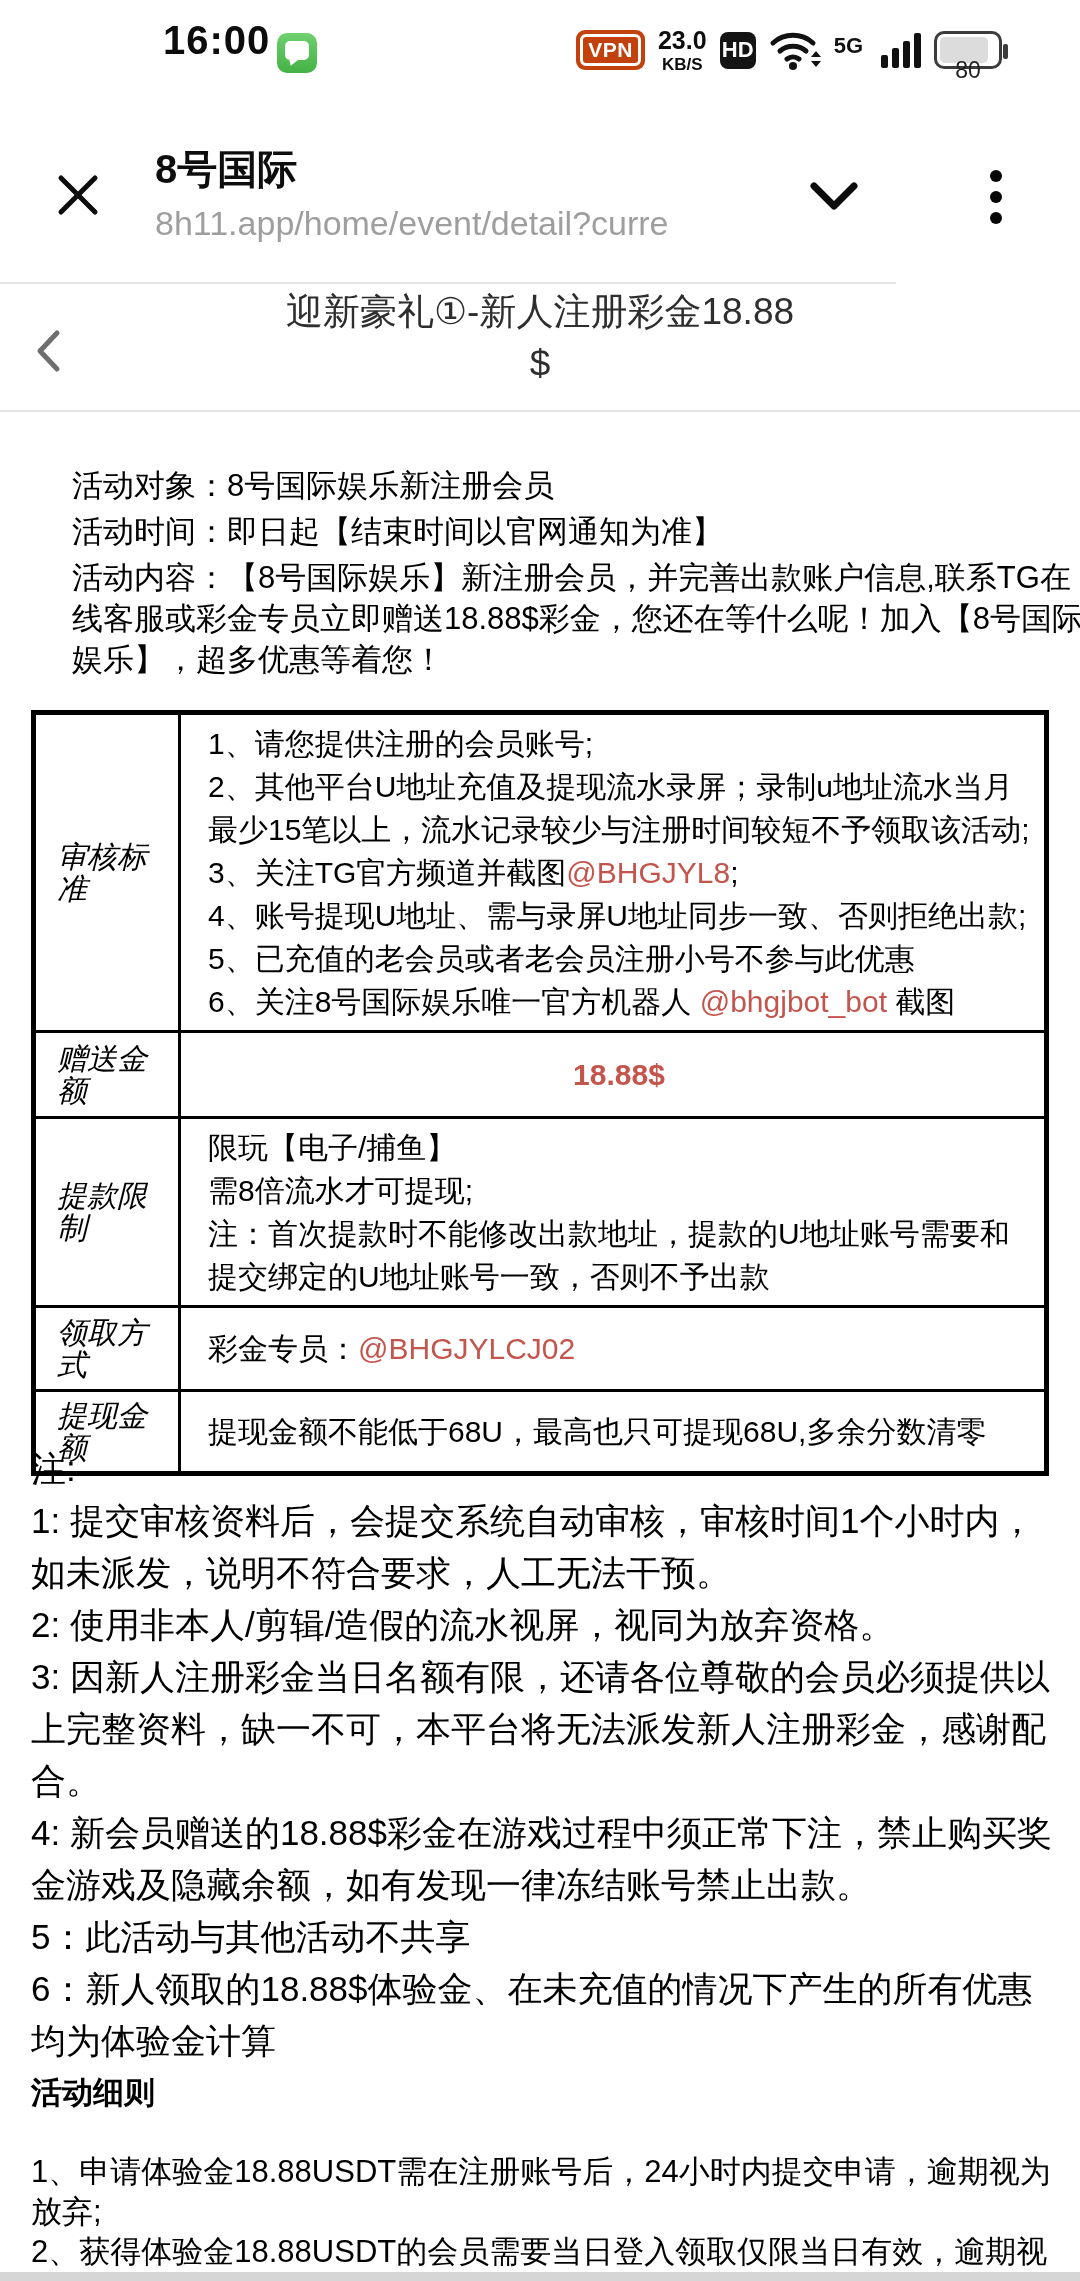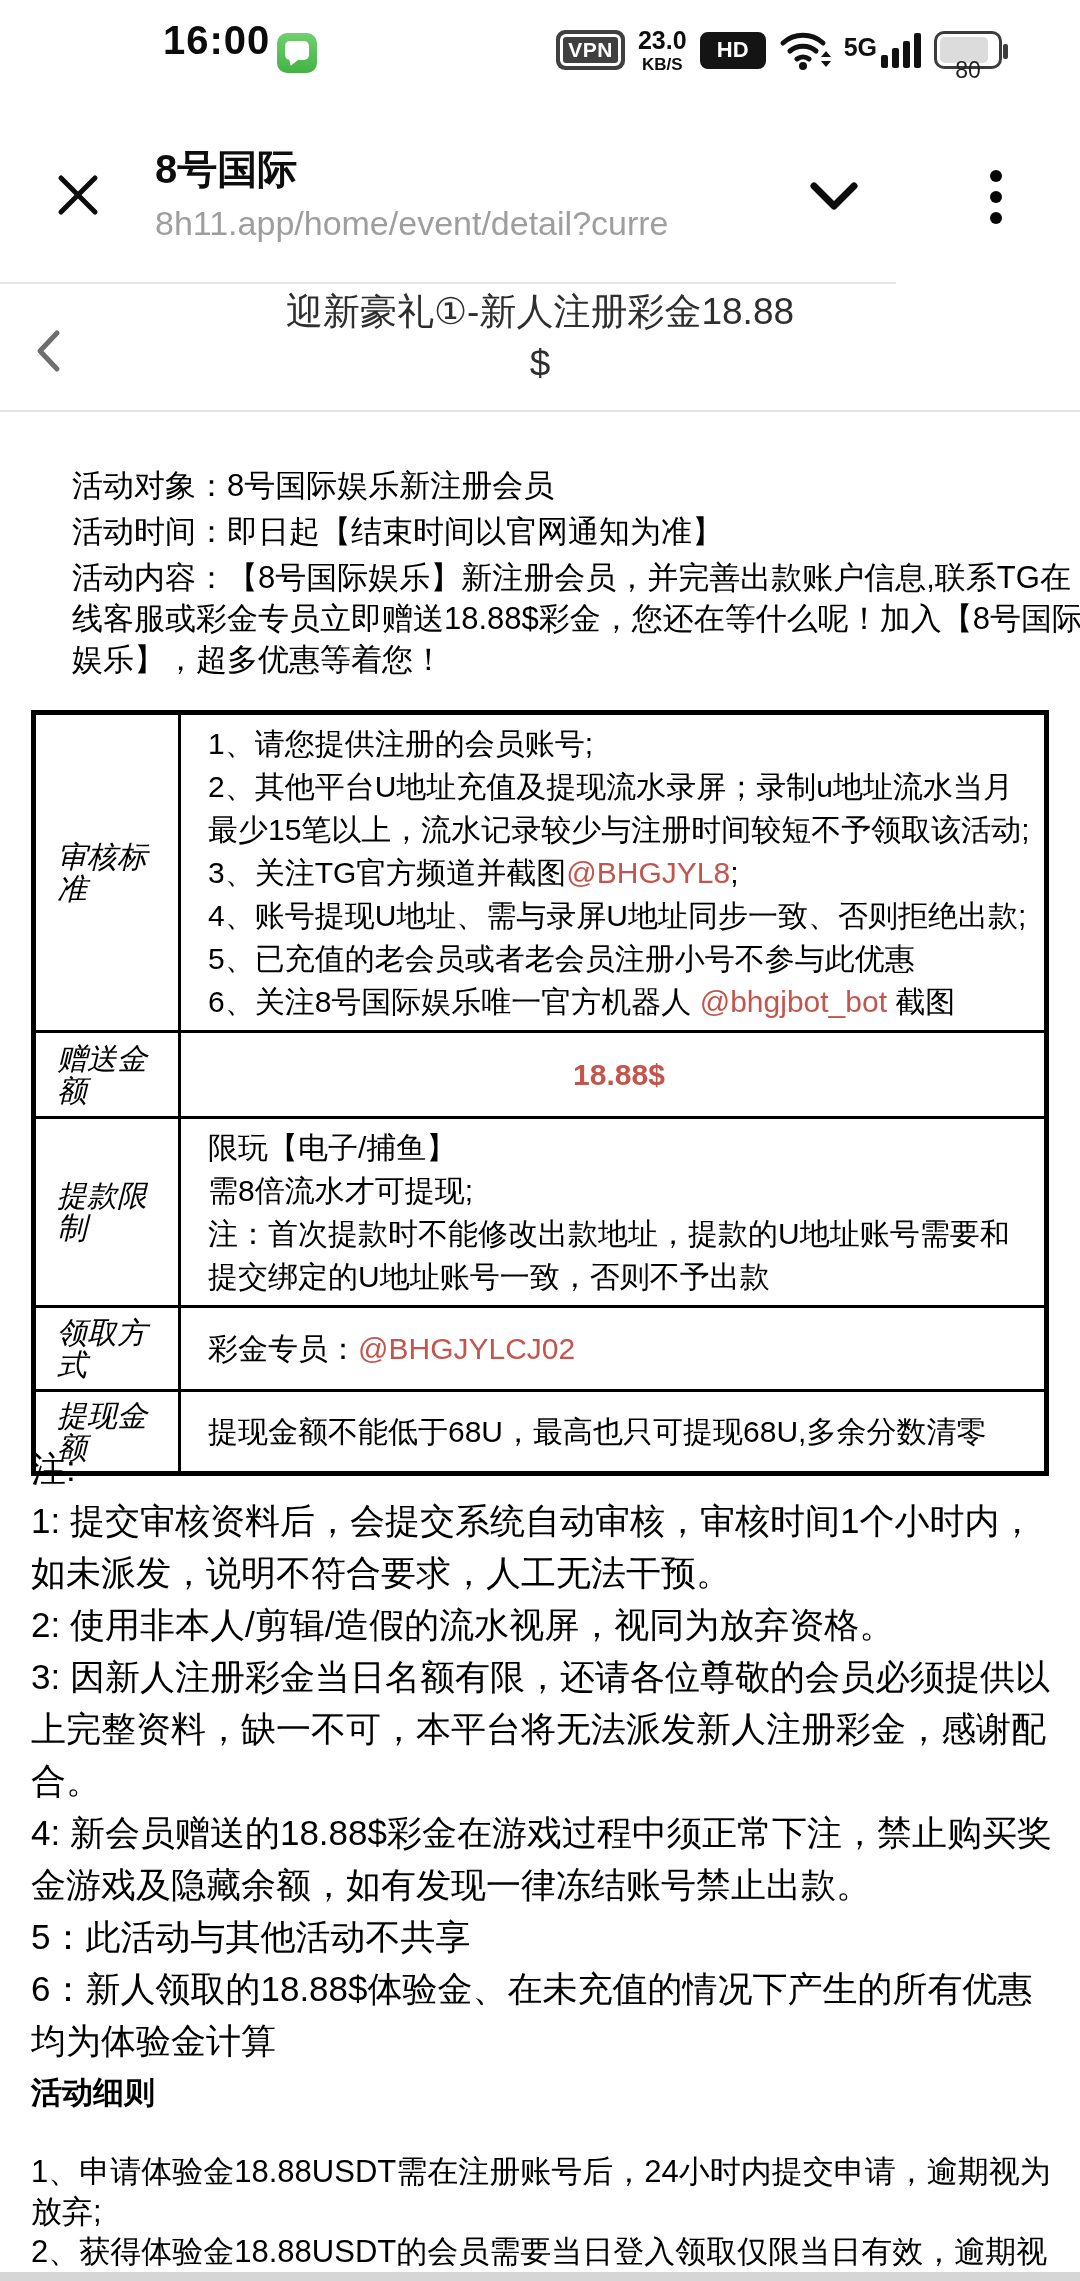--- a/index.html
+++ b/index.html
@@ -8,30 +8,30 @@
 
   
   #statusbar { position:absolute; left:0; top:0; width:1080px; height:100px; background:#fff; }
   .time { position:absolute; left:163px; top:18px; font-size:40px; font-weight:600; color:#0c0c0c; letter-spacing:1px; }
   .msg-icon { position:absolute; left:277px; top:33px; width:40px; height:40px; border-radius:10px;
     background:linear-gradient(180deg,#6fd06f,#44b244); }
   .msg-icon .bubble { position:absolute; left:8px; top:8px; width:24px; height:19px; background:#fff; border-radius:5px; }
   .msg-icon .tail { position:absolute; left:10px; top:25px; width:0; height:0;
     border-left:5px solid transparent; border-right:5px solid transparent; border-top:8px solid #fff; transform:rotate(20deg); }
   #status-right { position:absolute; right:78px; top:0; height:100px; display:flex; align-items:center; gap:13px; }
-  .vpn-badge { background:#404040; border-radius:9px; padding:4px; }
+  .vpn-badge { background:#c2410c; border-radius:9px; padding:4px; }
   .vpn-badge .inner { border:3px solid #fff; border-radius:6px; padding:1px 5px;
     color:#fff; font-size:21px; font-weight:800; letter-spacing:0.5px; }
   .speed { text-align:center; line-height:1; font-weight:700; color:#0e0e0e; }
   .speed .v { font-size:25px; }
   .speed .u { font-size:17px; margin-top:3px; }
-  .hd-badge { background:#141414; border-radius:8px; width:66px; height:37px; display:flex; align-items:center; justify-content:center;
+  .hd-badge { background:#141414; border-radius:8px; width:36px; height:37px; display:flex; align-items:center; justify-content:center;
     color:#fff; font-size:22px; font-weight:800; }
   .sig5g { display:flex; align-items:flex-end; gap:2px; }
-  .sig5g .g { font-size:25px; font-weight:700; align-self:flex-start; margin-right:2px; }
+  .sig5g .g { font-size:22px; font-weight:700; align-self:flex-start; margin-right:16px; }
   .bars { display:flex; align-items:flex-end; gap:4px; }
   .bars i { display:block; width:7px; background:#111; border-radius:2px; }
   .battery { position:relative; width:68px; height:38px; border:3px solid #3c3c3c; border-radius:10px; background:#fff; }
   .battery .fill { position:absolute; left:3px; top:3px; bottom:3px; width:48px; background:#dcdcdc; border-radius:5px; }
   .battery .pct { position:absolute; inset:0; display:flex; align-items:center; justify-content:center; font-size:23px; color:#222;margin-top:36px; }
   .battery .nub { position:absolute; right:-9px; top:10px; width:5px; height:15px; background:#3c3c3c; border-radius:2px; }
 
   
   #browser-header { position:absolute; left:0; top:100px; width:896px; height:184px; background:#fff; border-bottom:2px solid #e6e6e6; }
   .close-x { position:absolute; left:55px; top:72px; }

